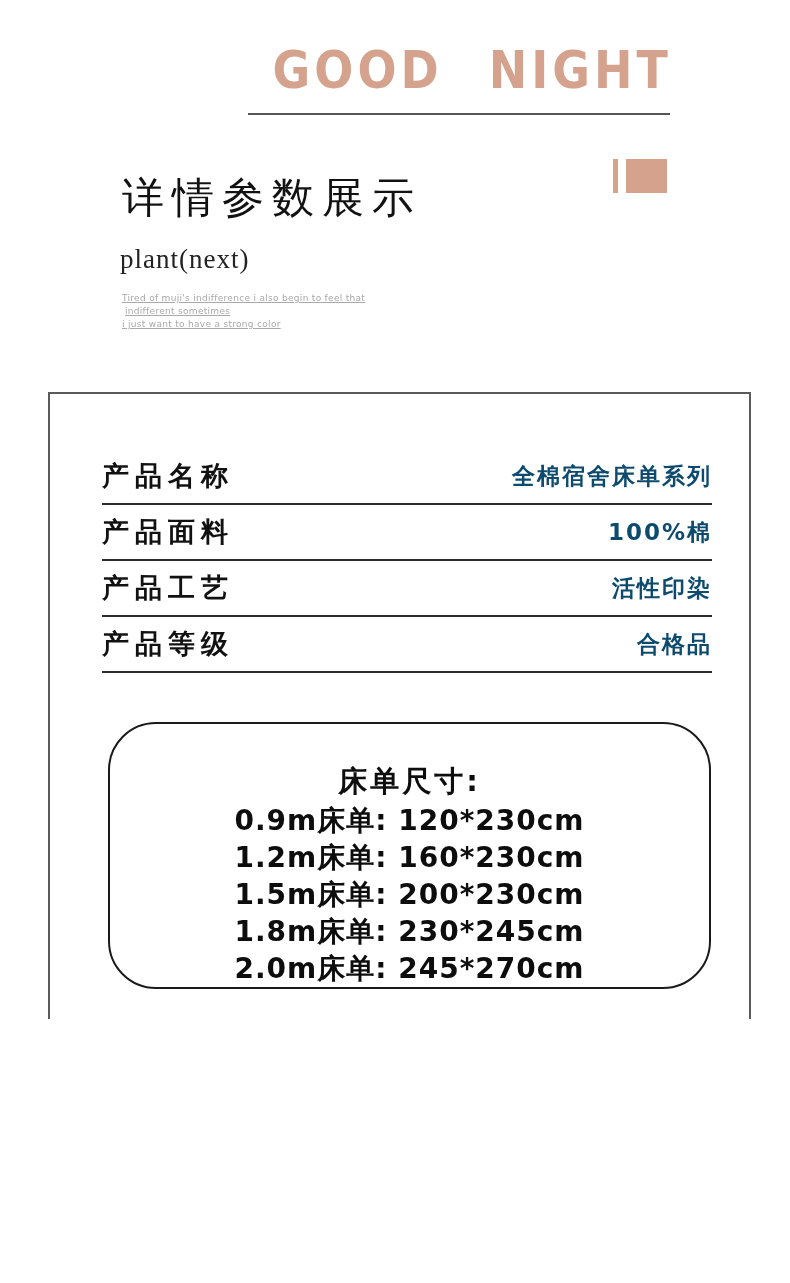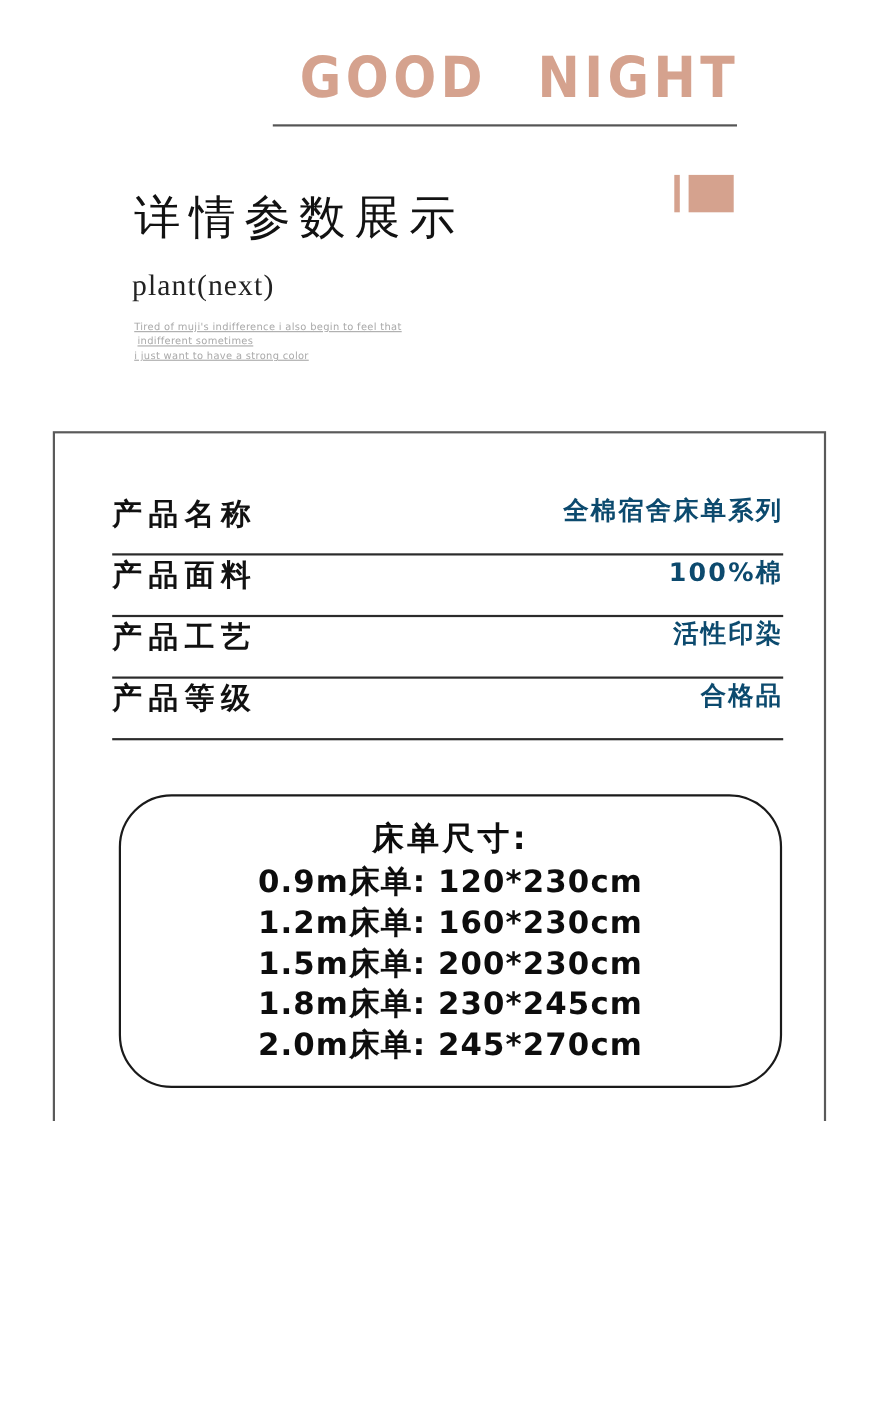--- a/index.html
+++ b/index.html
@@ -62,32 +62,32 @@
     position:absolute;left:48px;top:392px;
     width:699px;height:822px;
     border:2px solid #5a5a5a;background:#fff;
   }
 
   
   .spec-table{
     position:absolute;left:52px;top:55px;width:610px;
   }
   .spec-row{
-    display:flex;justify-content:space-between;align-items:flex-start;
+    display:flex;justify-content:space-between;align-items:center;
     height:54px;border-bottom:2px solid #2b2b2b;
   }
   .spec-label{font-size:27px;font-weight:700;letter-spacing:6px;color:#111;}
   .spec-value{font-size:23px;font-weight:700;letter-spacing:2px;color:#0c4a6e;}
 
   
   .round-box{
     position:absolute;left:58px;
     width:599px;
     border:2px solid #1a1a1a;border-radius:48px;
-    display:flex;flex-direction:column;align-items:center;justify-content:center;
+    display:flex;flex-direction:column;align-items:center;justify-content:flex-end;
     text-align:center;background:#fff;
   }
   .sheet-box{top:328px;height:263px;}
   .pillow-box{top:646px;height:94px;}
   .box-title{font-size:29px;font-weight:700;letter-spacing:3px;color:#0d0d0d;}
   .size-line{font-size:28px;font-weight:700;letter-spacing:1px;line-height:37px;color:#0d0d0d;}
   .pillow-value{font-size:31px;font-weight:800;letter-spacing:1px;color:#0d0d0d;margin-top:2px;}
 </style>
 </head>
 <body>

